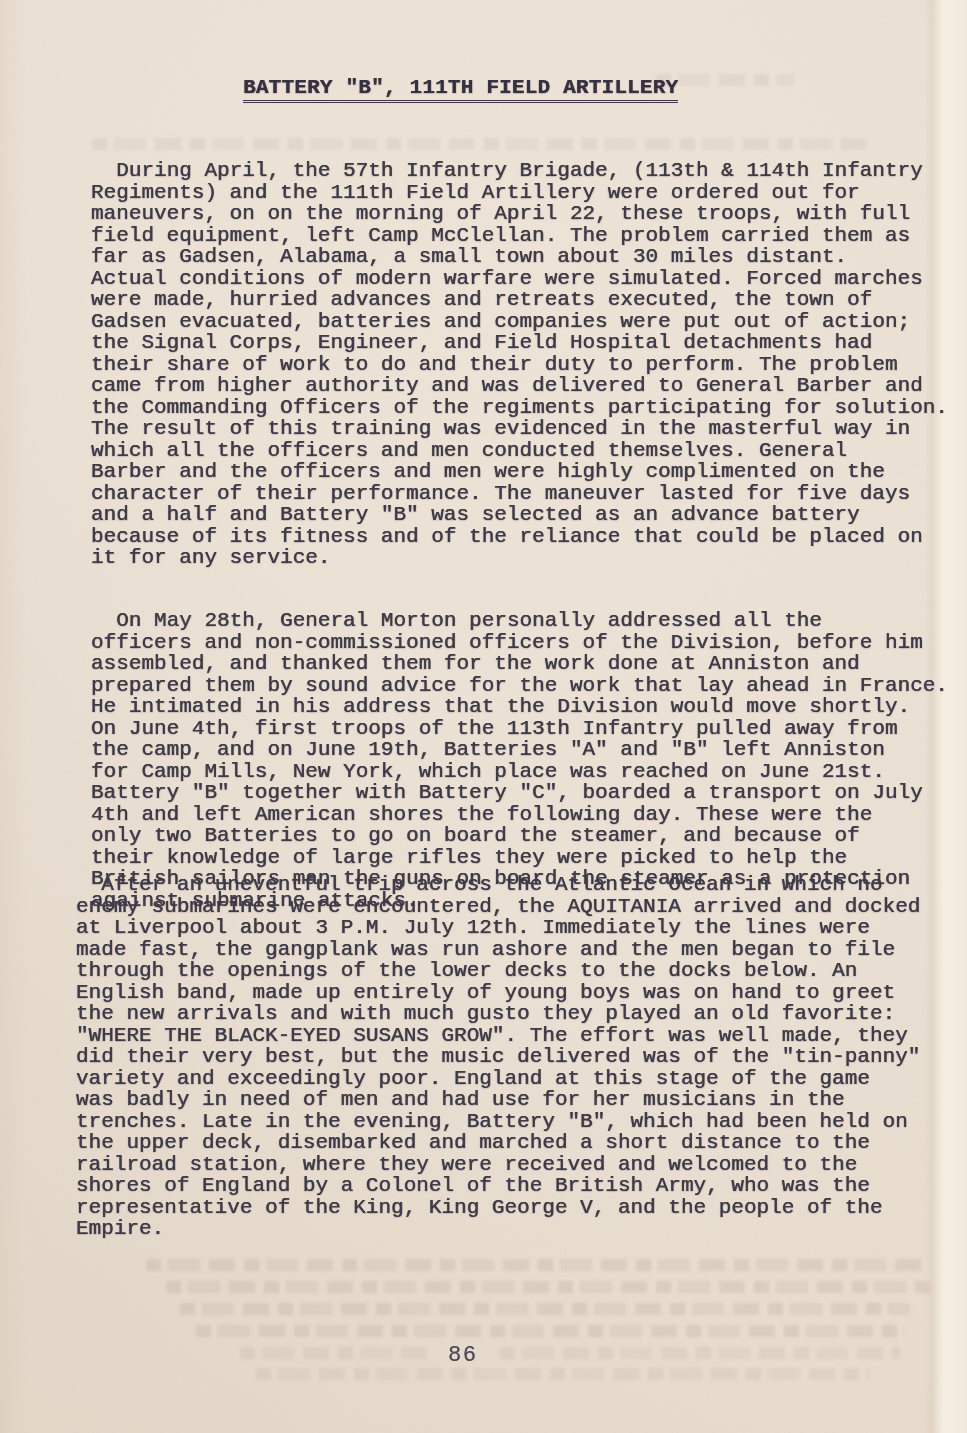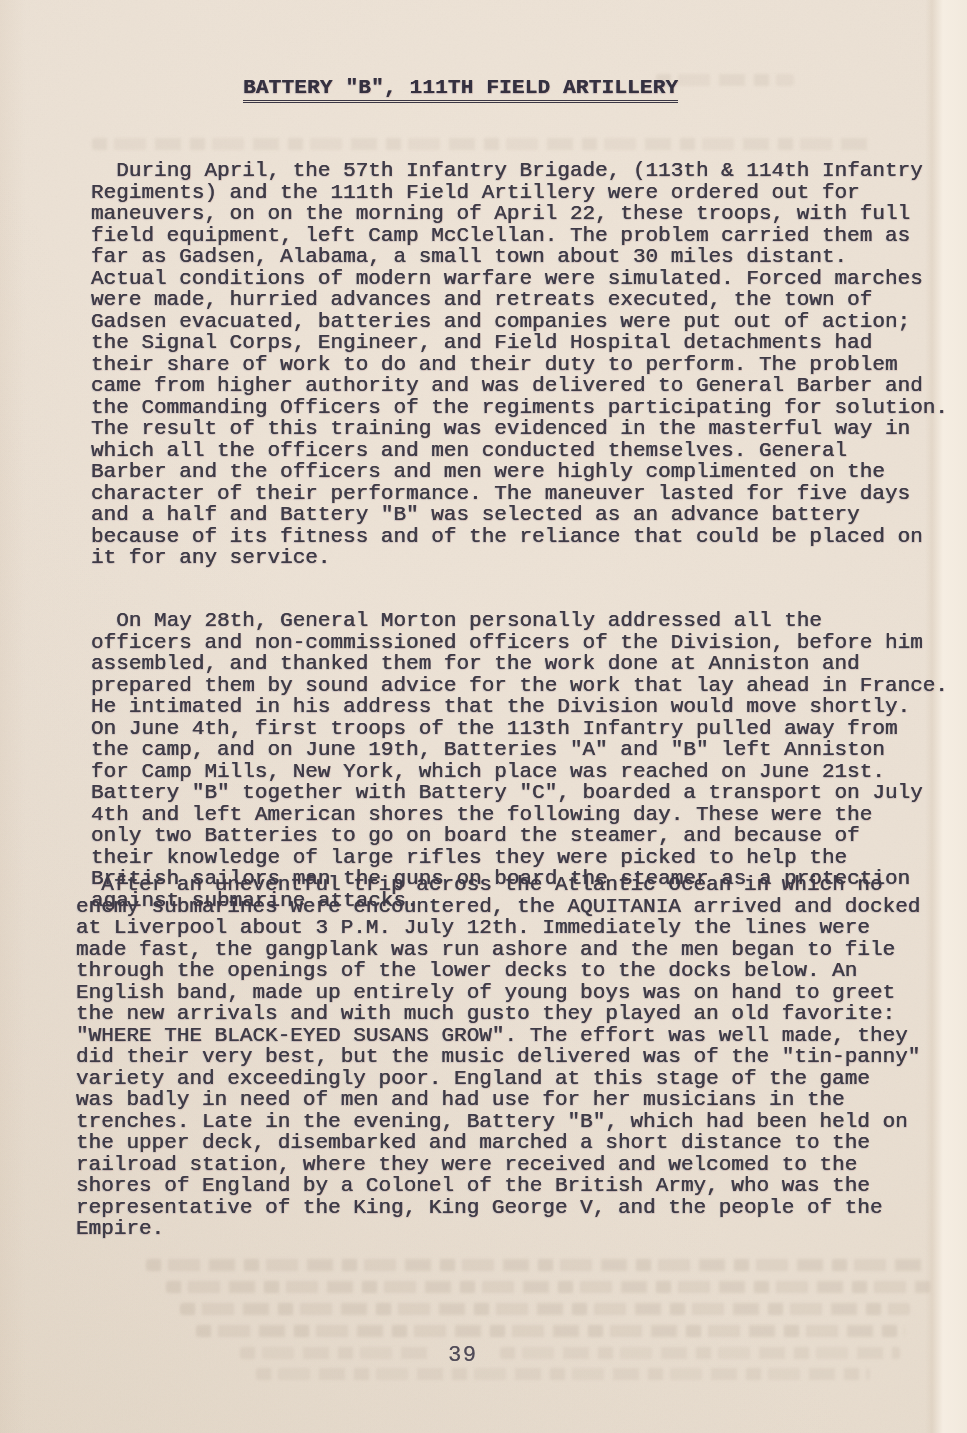--- a/index.html
+++ b/index.html
@@ -180,15 +180,15 @@
 did their very best, but the music delivered was of the "tin-panny"
 variety and exceedingly poor. England at this stage of the game
 was badly in need of men and had use for her musicians in the
 trenches. Late in the evening, Battery "B", which had been held on
 the upper deck, disembarked and marched a short distance to the
 railroad station, where they were received and welcomed to the
 shores of England by a Colonel of the British Army, who was the
 representative of the King, King George V, and the people of the
 Empire.</div>
 
-  <div class="page-number">39</div>
+  <div class="page-number">86</div>
 
 </div>
 
 </body></html>

